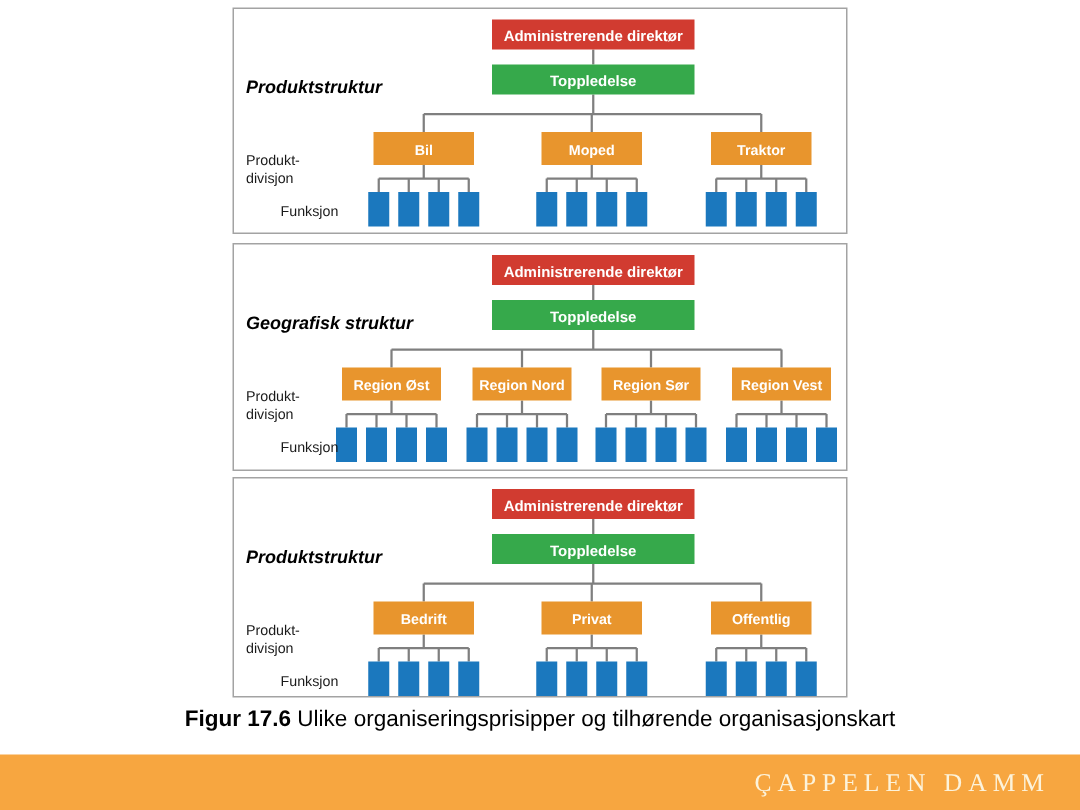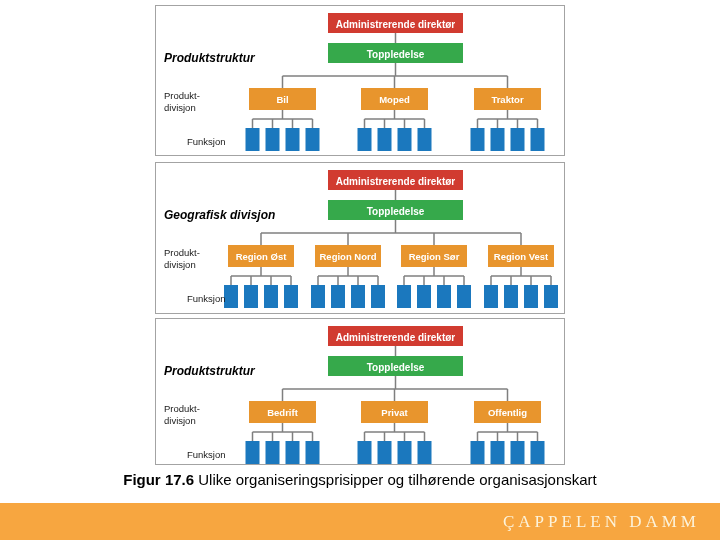--- a/index.html
+++ b/index.html
@@ -2,21 +2,21 @@
 <html><head>
 <meta charset="utf-8">
 <style>
   html,body{margin:0;padding:0;}
   body{width:720px;height:540px;background:#ffffff;font-family:"Liberation Sans",sans-serif;}
   .stage{position:relative;width:720px;height:540px;background:#fff;overflow:hidden;}
   .panel{position:absolute;left:155px;width:410px;background:#fff;border:1px solid #a3a3a3;box-sizing:border-box;}
   svg.chart{position:absolute;left:0;top:0;display:block;}
   .panel-title{position:absolute;top:7px;left:8px;font-size:12px;font-weight:bold;font-style:italic;color:#000;white-space:nowrap;margin-top:38px;}
   .side-label{position:absolute;left:8px;font-size:9.5px;color:#1a1a1a;line-height:12px;}
-  .lbl-division{top:84px;}
+  .lbl-division{top:96px;}
   .lbl-function{top:130px;padding-left:23px;}
   .caption{position:absolute;top:471px;left:0;width:720px;text-align:center;font-size:15px;color:#000;}
   .caption b{font-weight:bold;}
   .footer-bar{position:absolute;left:0;top:503px;width:720px;height:37px;display:flex;align-items:center;justify-content:flex-end;padding-right:20px;box-sizing:border-box;}
   .brand{font-family:"Liberation Serif",serif;font-size:17px;letter-spacing:4px;line-height:1;white-space:nowrap;}
   svg.chart text{font-family:"Liberation Sans",sans-serif;font-weight:bold;fill:#ffffff;}
 </style>
 </head>
 <body>
 
@@ -134,21 +134,21 @@
         <text x="365" y="97" text-anchor="middle" font-size="9.5">Region Vest</text>
         <line x1="335" y1="113" x2="335" y2="122" stroke="#7F7F7F" stroke-width="1.5"></line>
         <rect x="328" y="122" width="14" height="23" fill="#1B78BE"></rect>
         <line x1="355" y1="113" x2="355" y2="122" stroke="#7F7F7F" stroke-width="1.5"></line>
         <rect x="348" y="122" width="14" height="23" fill="#1B78BE"></rect>
         <line x1="375" y1="113" x2="375" y2="122" stroke="#7F7F7F" stroke-width="1.5"></line>
         <rect x="368" y="122" width="14" height="23" fill="#1B78BE"></rect>
         <line x1="395" y1="113" x2="395" y2="122" stroke="#7F7F7F" stroke-width="1.5"></line>
         <rect x="388" y="122" width="14" height="23" fill="#1B78BE"></rect>
       </svg>
-    <div class="panel-title">Geografisk divisjon</div>
+    <div class="panel-title">Geografisk struktur</div>
     <div class="side-label lbl-division">
       <div>Produkt-</div>
       <div>divisjon</div>
     </div>
     <div class="side-label lbl-function">Funksjon</div>
   </div>
 
   <div class="panel" style="top: 318px; height: 147px; border-color: rgb(163, 163, 163);">
     <svg class="chart" width="408" height="145" viewBox="0 0 408 145">
         <line x1="239.5" y1="27" x2="239.5" y2="37" stroke="#7F7F7F" stroke-width="1.5"></line>

